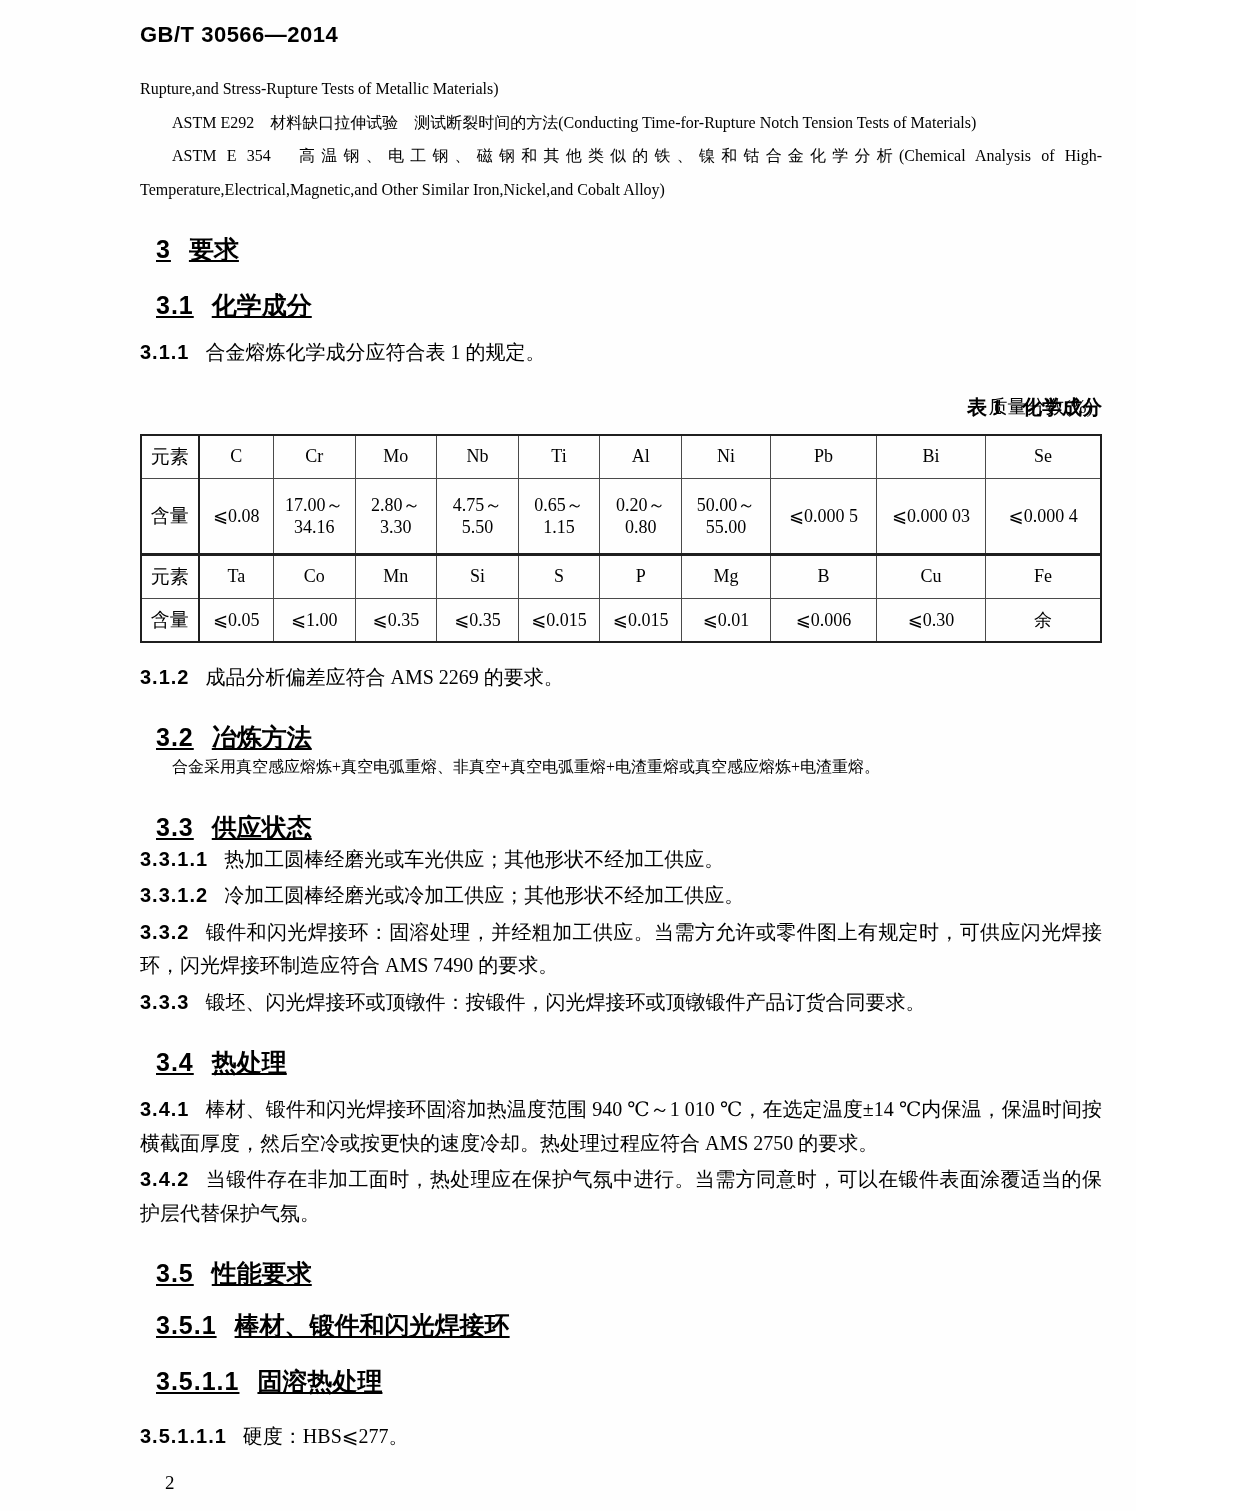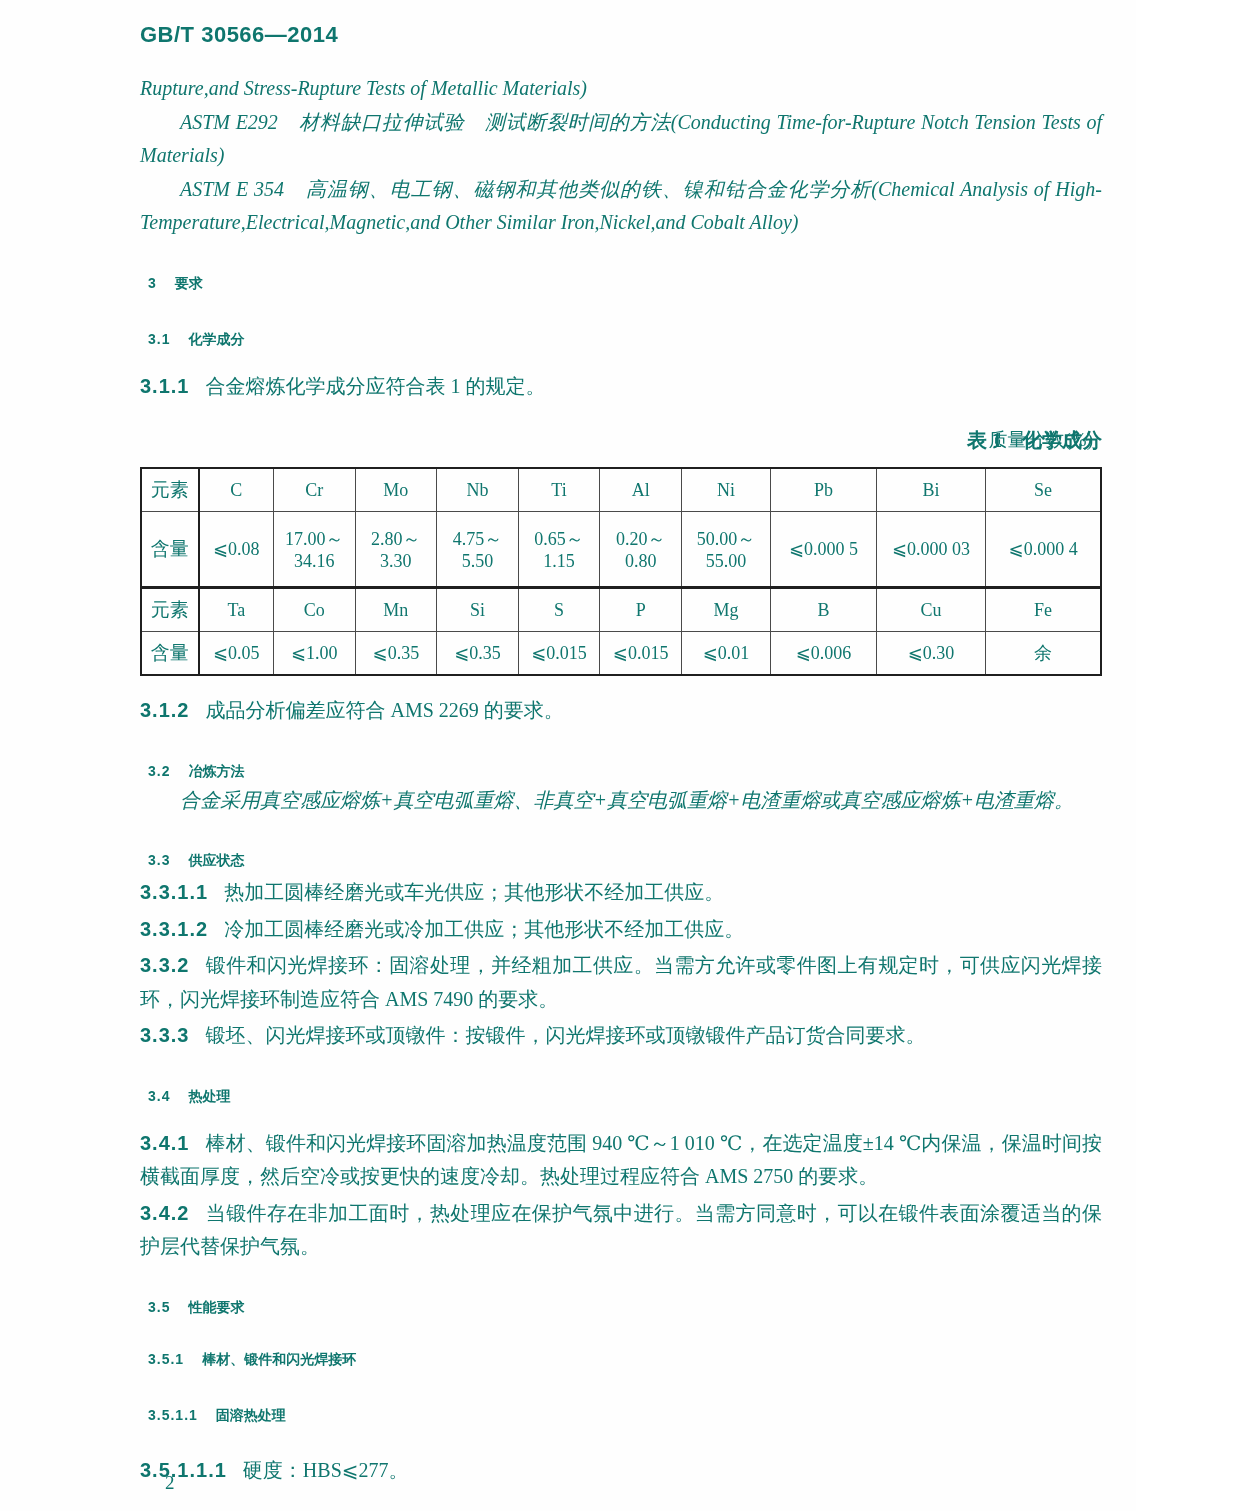--- a/index.html
+++ b/index.html
@@ -1,51 +1,51 @@
 <!DOCTYPE html>
 <html><head>
 <meta charset="utf-8">
 <style>
   html, body { margin: 0; padding: 0; background: #ffffff; }
   .page {
     position: relative;
     width: 1136px;
     height: 1511px;
     background: #fefefe;
-    color: #0f766e;
+    color: #000000;
     font-family: "Liberation Serif", "DejaVu Serif", "DejaVu Sans", serif;
     overflow: hidden;
   }
   .content {
     position: absolute;
     left: 140px;
     top: 22px;
     width: 962px;
   }
   .doc-header {
     font-family: "Liberation Sans", "DejaVu Sans", sans-serif;
     font-weight: 700;
     font-size: 22px;
     letter-spacing: 0.5px;
     margin-bottom: 24px;
   }
   p.body-par {
-    font-size: 20px;
+    font-size: 16px;
     line-height: 33.5px;
     margin: 0;
     text-align: justify;
-    font-style: italic;
   }
   p.indented { text-indent: 2em; }
   .heading {
     font-family: "Liberation Sans", "DejaVu Sans", sans-serif;
     font-weight: 700;
-    font-size: 14px;
+    font-size: 25px;
     line-height: 26px;
-    margin: 30px 0 0 8px;
+    margin: 30px 0 0 16px;
+    text-decoration: underline;
   }
   .heading .h-num { margin-right: 18px; letter-spacing: 1px; }
   .clause {
     font-size: 20px;
     line-height: 33.5px;
     margin: 3px 0 0 0;
     text-align: justify;
   }
   .clause.first-after { margin-top: 18px; }
   .clause .c-num {

